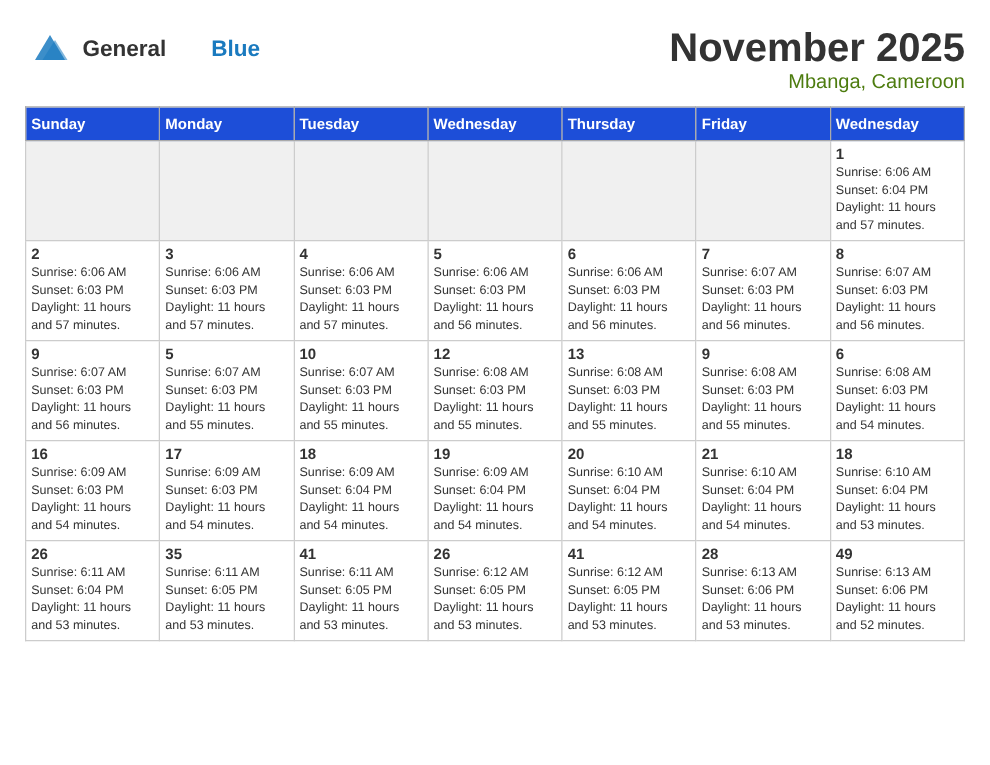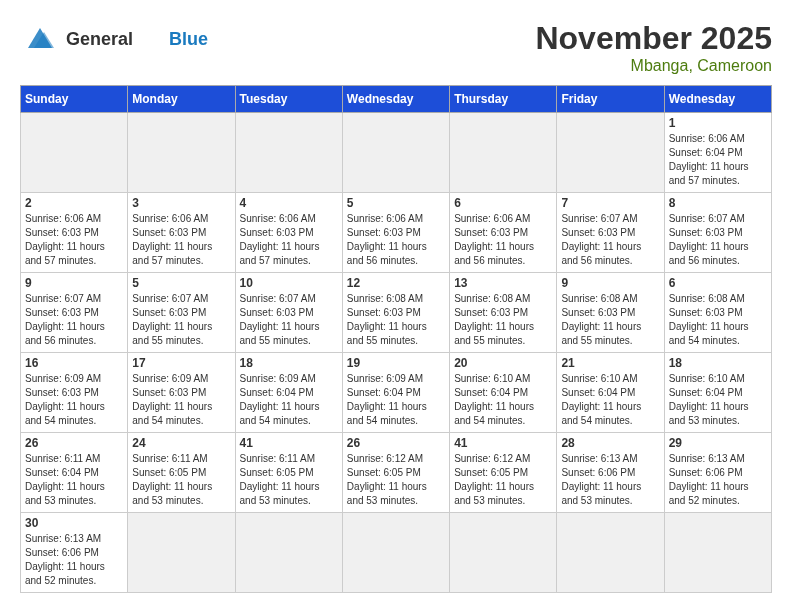--- a/index.html
+++ b/index.html
@@ -285,21 +285,21 @@
       </tr>
       <tr>
         <td>
           <span class="day-num">26</span>
           <div class="day-info" style="white-space: pre-line;">Sunrise: 6:11 AM
 Sunset: 6:04 PM
 Daylight: 11 hours
 and 53 minutes.</div>
         </td>
         <td>
-          <span class="day-num">24</span>
+          <span class="day-num">35</span>
           <div class="day-info" style="white-space: pre-line;">Sunrise: 6:11 AM
 Sunset: 6:05 PM
 Daylight: 11 hours
 and 53 minutes.</div>
         </td>
         <td>
           <span class="day-num">41</span>
           <div class="day-info" style="white-space: pre-line;">Sunrise: 6:11 AM
 Sunset: 6:05 PM
 Daylight: 11 hours
@@ -320,36 +320,21 @@
 and 53 minutes.</div>
         </td>
         <td>
           <span class="day-num">28</span>
           <div class="day-info" style="white-space: pre-line;">Sunrise: 6:13 AM
 Sunset: 6:06 PM
 Daylight: 11 hours
 and 53 minutes.</div>
         </td>
         <td>
-          <span class="day-num">29</span>
+          <span class="day-num">49</span>
           <div class="day-info" style="white-space: pre-line;">Sunrise: 6:13 AM
 Sunset: 6:06 PM
 Daylight: 11 hours
 and 52 minutes.</div>
         </td>
-      </tr>
-      <tr>
-        <td>
-          <span class="day-num">30</span>
-          <div class="day-info" style="white-space: pre-line;">Sunrise: 6:13 AM
-Sunset: 6:06 PM
-Daylight: 11 hours
-and 52 minutes.</div>
-        </td>
-        <td class="empty"></td>
-        <td class="empty"></td>
-        <td class="empty"></td>
-        <td class="empty"></td>
-        <td class="empty"></td>
-        <td class="empty"></td>
       </tr>
     </tbody>
 </table>
 
 </body></html>

